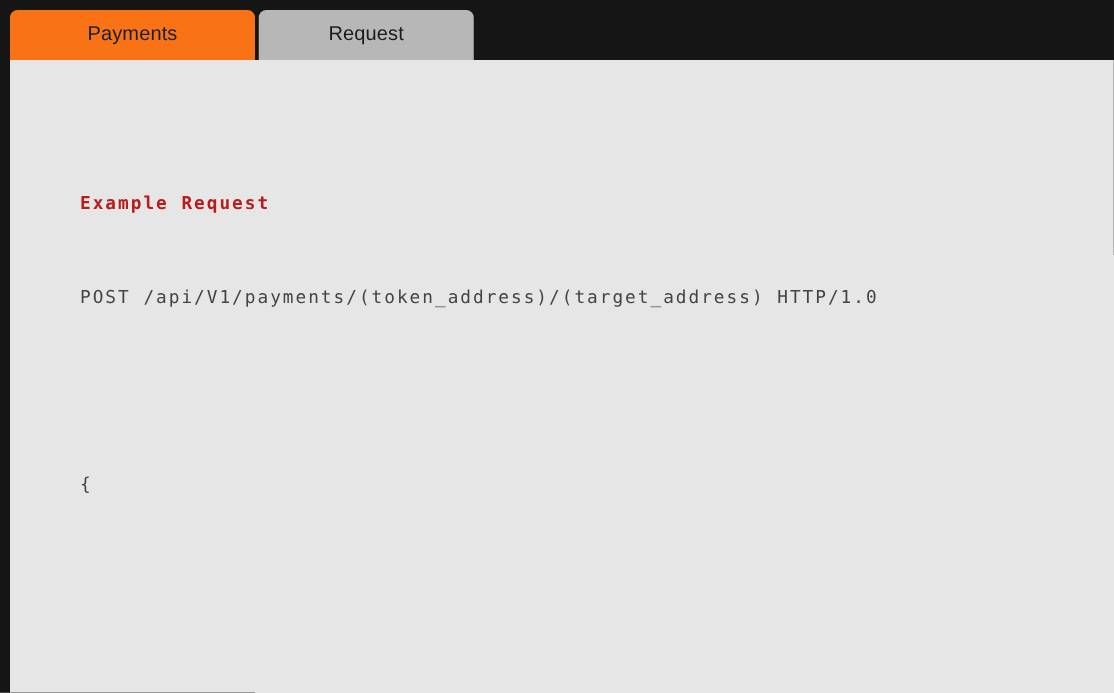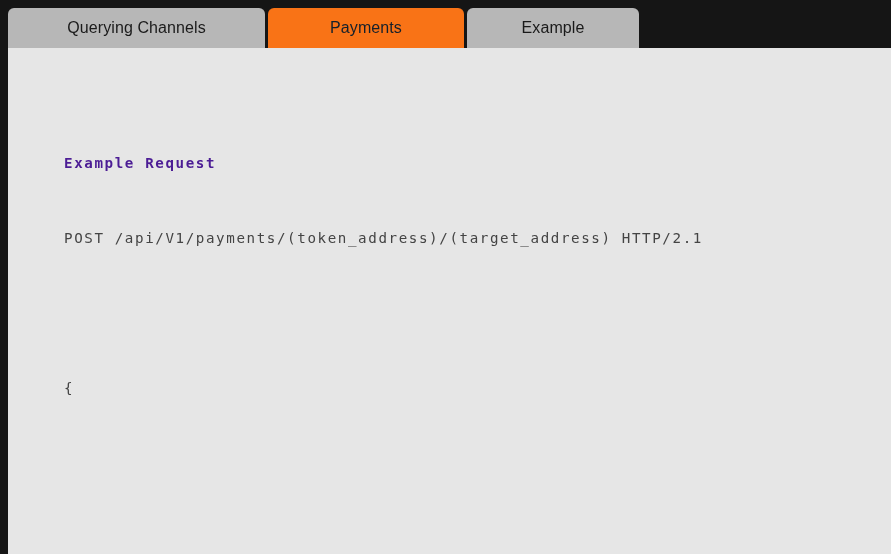--- a/index.html
+++ b/index.html
@@ -85,47 +85,44 @@
     letter-spacing: 1.6px;
   }
   .code .line {
     height: 25px;
     white-space: pre;
   }
   .code .line.blank {
     height: 25px;
   }
   .sec-title {
-    color: #4c1d95;
+    color: #b91c1c;
     font-weight: bold;
   }
 </style>
 </head>
 <body>
 
 <div class="app">
 
   <div class="tabbar">
-    <div class="tab tab-0">
-      <span>Querying Channels</span>
-    </div>
     <div class="tab tab-1 active">
       <span>Payments</span>
     </div>
     <div class="tab tab-2">
-      <span>Example</span>
+      <span>Request</span>
     </div>
   </div>
 
   <div class="panel">
     <div class="panel-inner">
       <div class="code">
 
         <div class="line sec-title">Example Request</div>
-        <div class="line">POST /api/V1/payments/(token_address)/(target_address) HTTP/2.1</div>
+        <div class="line">POST /api/V1/payments/(token_address)/(target_address) HTTP/1.0</div>
         <div class="line blank"></div>
         <div class="line">{</div>
         
         
         
 
         
         
         
         

